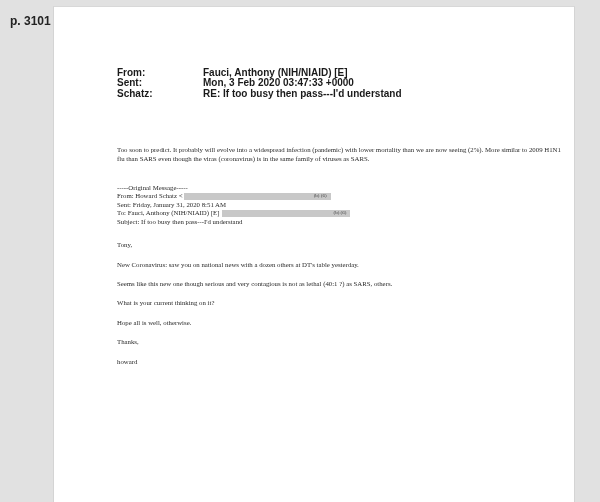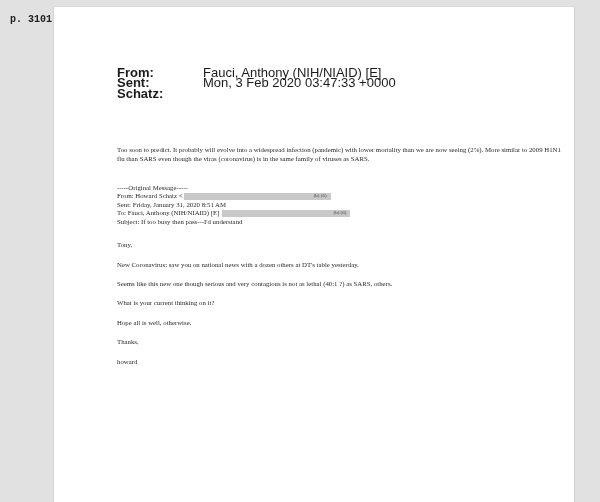--- a/index.html
+++ b/index.html
@@ -11,55 +11,55 @@
       height: 502px;
       background: #e1e1e1;
       position: relative;
       overflow: hidden;
       font-family: "Liberation Sans", sans-serif;
     }
     .page-label {
       position: absolute;
       left: 10px;
       top: 14px;
-      font-family: Liberation Mono, monospace;
+      font-family: Liberation Sans, sans-serif;
       font-weight: bold;
-      font-size: 10px;
+      font-size: 12px;
       color: #222;
     }
     .page {
       position: absolute;
       left: 53px;
       top: 6px;
       width: 520px;
       height: 500px;
       background: #ffffff;
       border-left: 1px solid #d4d4d4;
       border-right: 1px solid #d4d4d4;
       border-top: 1px solid #d8d8d8;
     }
     .hdr {
       position: absolute;
       left: 63px;
       top: 61px;
       font-family: "Liberation Sans", sans-serif;
-      font-size: 13px;
+      font-size: 10px;
       color: #1a1a1a;
       line-height: 10.3px;
     }
     .hdr-row {
       display: flex;
       white-space: nowrap;
     }
     .hdr-label {
       width: 86px;
       font-weight: bold;
     }
     .hdr-value {
-      font-weight: normal;
+      font-weight: bold;
     }
     .body-text {
       position: absolute;
       left: 63px;
       width: 450px;
       font-family: "Liberation Serif", serif;
       font-size: 6.8px;
       color: #2a2a2a;
       line-height: 9px;
     }
@@ -114,20 +114,21 @@
     <div class="hdr-row">
       <span class="hdr-label">From:</span>
       <span class="hdr-value">Fauci, Anthony (NIH/NIAID) [E]</span>
     </div>
     <div class="hdr-row">
       <span class="hdr-label">Sent:</span>
       <span class="hdr-value">Mon, 3 Feb 2020 03:47:33 +0000</span>
     </div>
     <div class="hdr-row">
       <span class="hdr-label">Schatz:</span>
+      <span class="hdr-value">RE: If too busy then pass---I'd understand</span>
     </div>
   </div>
 
   <div class="body-text p1">Too soon to predict.  It probably will evolve into a widespread infection (pandemic) with lower mortality than we are now seeing (2%).   More similar to 2009 H1N1 flu than SARS even though the viras (coronavirus) is in the same family of viruses as SARS.</div>
 
   <div class="orig">
     <div>-----Original Message-----</div>
     <div class="orig-row">
       <span>From: Howard Schatz &lt;</span>
       <span class="redact r1">

